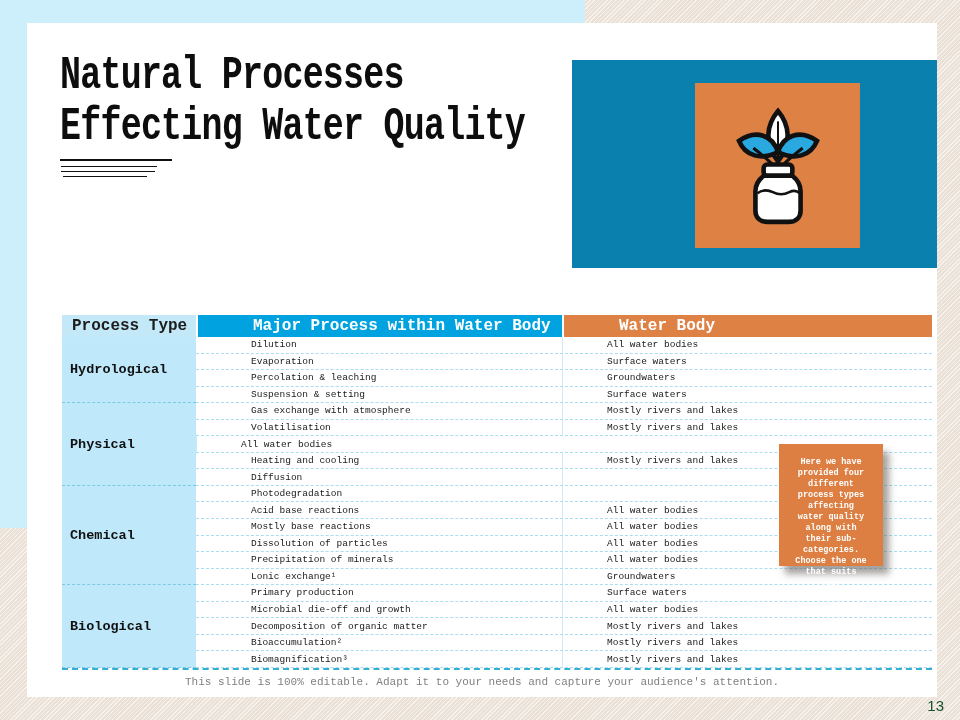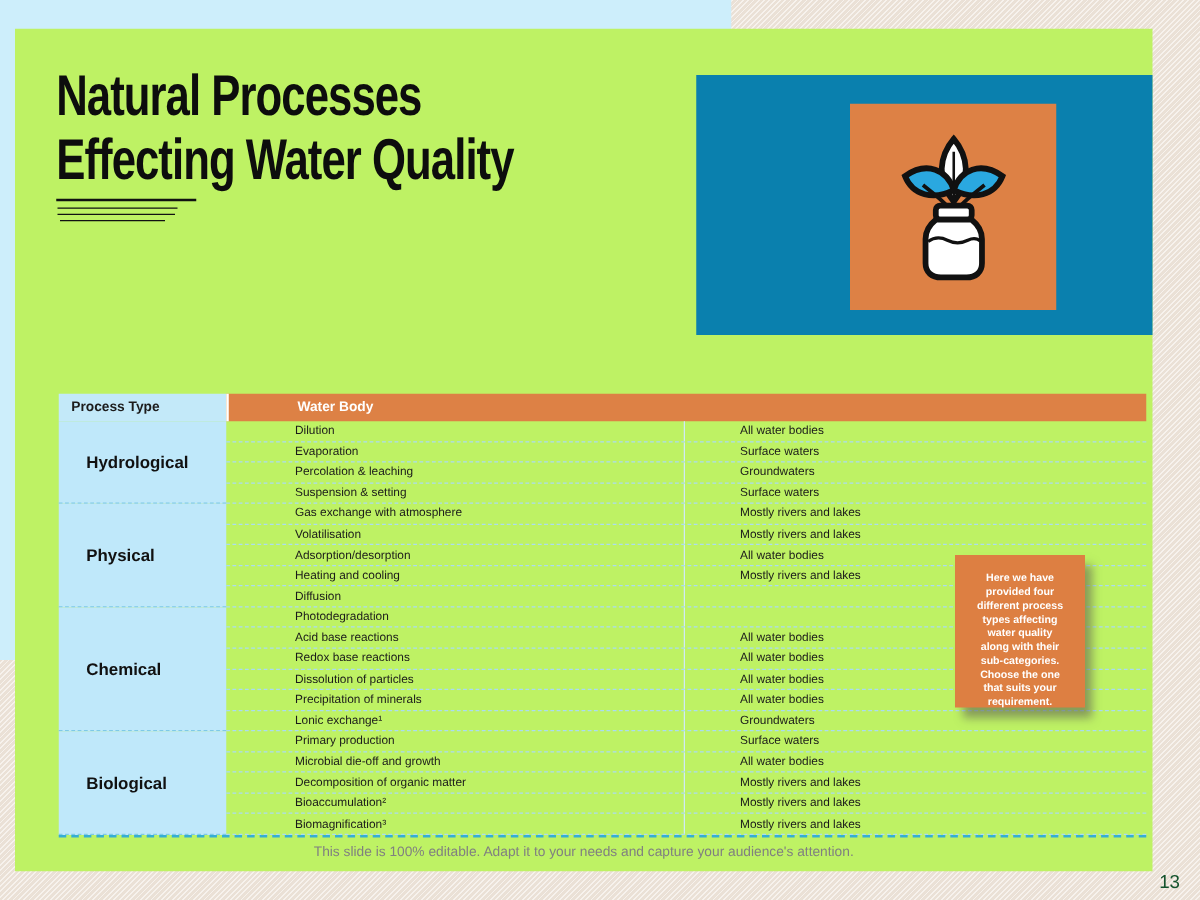--- a/index.html
+++ b/index.html
@@ -4,21 +4,21 @@
 <style>
   html,body{margin:0;padding:0;}
   body{
     width:960px;height:720px;position:relative;overflow:hidden;
     font-family:"Liberation Sans",sans-serif;
     background:
       repeating-linear-gradient(135deg, rgba(255,255,255,0.45) 0 1px, rgba(185,160,135,0.10) 1px 3px),
       #f0e8df;
   }
   .corner-blue{position:absolute;left:0;top:0;width:585px;height:528px;background:var(--corner_blue,#cdeefb);}
-  .slide{position:absolute;left:12px;top:23px;width:910px;height:674px;background:#bef264;}
+  .slide{position:absolute;left:27px;top:23px;width:910px;height:674px;background:#ffffff;font-family:Liberation Mono, monospace;}
 
   
   .title{
     position:absolute;left:33px;top:28px;color:#0d0d0d;font-weight:bold;
     font-size:46px;line-height:51px;white-space:nowrap;letter-spacing:-1px;
     transform:scaleX(0.76);transform-origin:left top;
   }
   .uline{position:absolute;background:#111;}
   .u1{left:33px;top:136px;width:112px;height:2px;}
   .u2{left:34px;top:143px;width:96px;height:1px;}
@@ -29,29 +29,29 @@
   .hero{position:absolute;left:545px;top:37px;width:365px;height:208px;background:var(--hero_teal,#0a80ae);}
   .hero-square{
     position:absolute;left:123px;top:23px;width:165px;height:165px;
     background:var(--hero_orange,#dd8145);
     display:flex;align-items:center;justify-content:center;
   }
 
   
   .table{position:absolute;left:35px;top:292px;width:870px;}
   .thead{display:flex;height:22px;}
-  .th{font-weight:bold;font-size:11px;display:flex;align-items:center;box-sizing:border-box;}
+  .th{font-weight:bold;font-size:16px;display:flex;align-items:center;box-sizing:border-box;}
   .th1{width:134px;background:#c3e9f9;color:#1c1c1c;padding-left:10px;}
   .th2{width:366px;background:var(--header_blue,#00a3e0);color:#fff;padding-left:55px;border-left:2px solid #fff;}
   .th3{flex:1;background:var(--header_orange,#dd8145);color:#fff;padding-left:55px;border-left:2px solid #fff;text-align:center;}
   .tbody{border-bottom:2px dashed #35aed3;}
   .group{display:flex;}
   .group-label{
     width:134px;background:var(--group_blue,#bfe8fa);box-sizing:border-box;
-    display:flex;align-items:center;padding-left:22px;
+    display:flex;align-items:center;padding-left:8px;
     font-weight:bold;font-size:13.5px;color:#111;
     border-bottom:1px dashed #7ec9e6;
   }
   .group-rows{flex:1;display:flex;flex-direction:column;}
   .trow{display:flex;height:16.55px;border-bottom:1px dashed #aadcf2;box-sizing:border-box;}
   .cell{font-size:9.5px;color:#1a1a1a;display:flex;align-items:center;box-sizing:border-box;}
   .cell-mid{width:366px;padding-left:55px;}
   .cell-right{flex:1;padding-left:44px;border-left:1px solid #cfeaf7;}
 
   
@@ -94,20 +94,21 @@
         <rect x="36" y="56" width="28" height="11" rx="3.5" fill="#ffffff" stroke="#111111" stroke-width="4.5"></rect>
         <path d="M36 67 C31 71 28 76 28 82 L28 101 C28 108 33 112 40 112 L60 112 C67 112 72 108 72 101 L72 82 C72 76 69 71 64 67 Z" fill="#ffffff" stroke="#111111" stroke-width="4.5"></path>
         <path d="M30 84 Q37 79 45 83 Q53 87 61 83 Q67 80 71 84" fill="none" stroke="#111111" stroke-width="2.5"></path>
       </svg>
     </div>
   </div>
 
   <div class="table">
     <div class="thead">
       <div class="th th1">Process  Type</div>
+      <div class="th th2">Major Process  within Water Body</div>
       <div class="th th3">Water Body</div>
     </div>
     <div class="tbody">
         <div class="group">
           <div class="group-label">Hydrological</div>
           <div class="group-rows">
             <div class="trow">
               <div class="cell cell-mid">Dilution</div>
               <div class="cell cell-right">All water bodies</div>
             </div>
@@ -130,21 +131,20 @@
           <div class="group-rows">
             <div class="trow">
               <div class="cell cell-mid">Gas exchange with atmosphere</div>
               <div class="cell cell-right">Mostly rivers and lakes</div>
             </div>
             <div class="trow">
               <div class="cell cell-mid">Volatilisation</div>
               <div class="cell cell-right">Mostly rivers and lakes</div>
             </div>
             <div class="trow">
-              <div class="cell cell-mid">Adsorption/desorption</div>
               <div class="cell cell-right">All water bodies</div>
             </div>
             <div class="trow">
               <div class="cell cell-mid">Heating and cooling</div>
               <div class="cell cell-right">Mostly rivers and lakes</div>
             </div>
             <div class="trow">
               <div class="cell cell-mid">Diffusion</div>
               <div class="cell cell-right"></div>
             </div>
@@ -155,21 +155,21 @@
           <div class="group-rows">
             <div class="trow">
               <div class="cell cell-mid">Photodegradation</div>
               <div class="cell cell-right"></div>
             </div>
             <div class="trow">
               <div class="cell cell-mid">Acid base reactions</div>
               <div class="cell cell-right">All water bodies</div>
             </div>
             <div class="trow">
-              <div class="cell cell-mid">Redox base reactions</div>
+              <div class="cell cell-mid">Mostly base reactions</div>
               <div class="cell cell-right">All water bodies</div>
             </div>
             <div class="trow">
               <div class="cell cell-mid">Dissolution of particles</div>
               <div class="cell cell-right">All water bodies</div>
             </div>
             <div class="trow">
               <div class="cell cell-mid">Precipitation of minerals</div>
               <div class="cell cell-right">All water bodies</div>
             </div>

